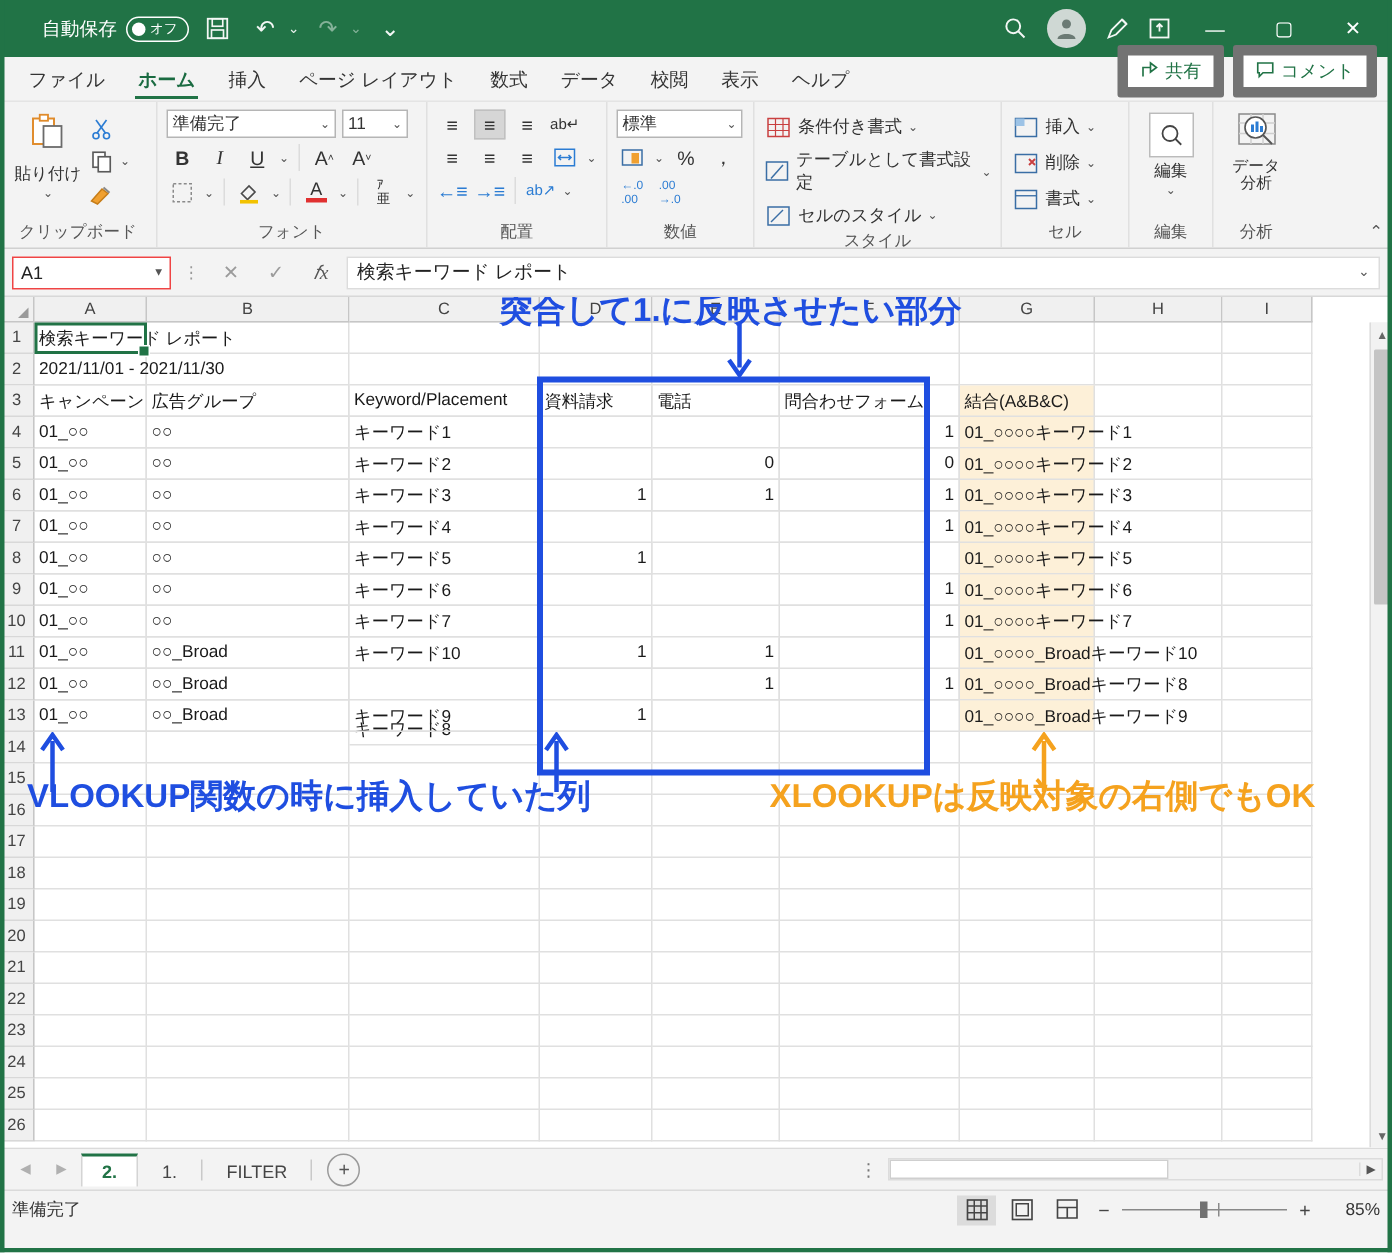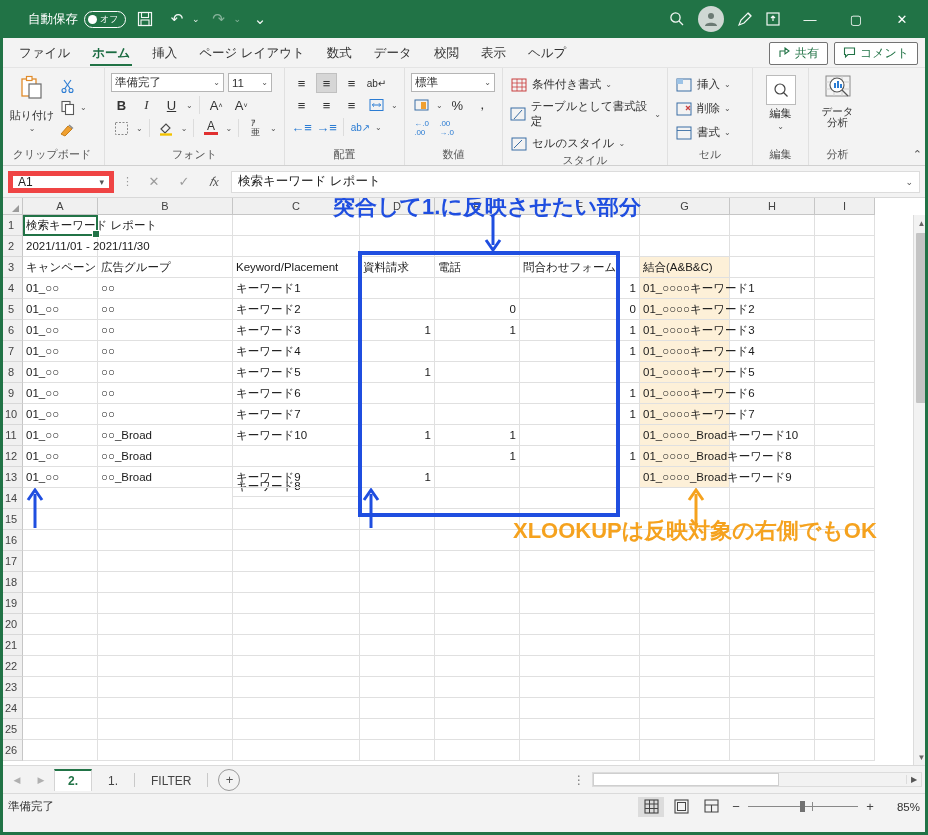--- a/index.html
+++ b/index.html
@@ -53,21 +53,21 @@
   }
   .rtab {
     font-size:12.5px; color:#333; padding:4px 11px 5px; position:relative; white-space:nowrap;
   }
   .rtab.active { color:#1a6b41; font-weight:bold; }
   .rtab.active:after {
     content:""; position:absolute; left:9px; right:9px; bottom:1px; height:2.5px; background:#217346;
   }
   .ribbon-right { margin-left:auto; display:flex; gap:6px; padding-right:10px; padding-bottom:2px; }
   .rr-btn {
-    border:1px solid #737373; background:#fff; font-size:12px; color:#217346;
+    border:7px solid #737373; background:#fff; font-size:12px; color:#217346;
     padding:2px 8px; display:flex; align-items:center; gap:4px; border-radius:2px;justify-content:space-between;
   }
 
   
   #ribbon {
     height:98px; background:#f3f3f3; display:flex; position:relative;
     border-bottom:1px solid #d0d0d0; font-size:11px; color:#333;
   }
   .rgroup { position:relative; padding:2px 6px 0; display:flex; flex-direction:column; height:100%; }
   .rgroup + .rgroup { border-left:1px solid #e0e0e0; }
@@ -95,21 +95,21 @@
   .abtn.sel { background:#d6d6d6; border:1px solid #c0c0c0; }
   .vsep { width:1px; height:18px; background:#dcdcdc; margin:0 2px; }
   .ribbon-collapse { position:absolute; right:6px; bottom:4px; font-size:11px; color:#555; }
 
   
   #formulabar {
     height:32px; background:#f3f3f3; display:flex; align-items:center; gap:4px;
     padding:0 8px; border-bottom:1px solid #d8d8d8;
   }
   #namebox {
-    width:106px; height:22px; border:5px solid #ef4444; background:#fff;
+    width:106px; height:22px; border:1px solid #ef4444; background:#fff;
     display:flex; align-items:center; justify-content:space-between; padding:0 5px;
     font-size:12px; color:#222;
   }
   .fb-dots { color:#999; font-size:11px; padding:0 4px; }
   .fb-ic { width:26px; text-align:center; font-size:13px; color:#9b9b9b; }
   .fb-ic.fx { font-style:italic; font-family:"Liberation Serif",serif; color:#555; }
   #formula-input {
     flex:1; height:22px; border:1px solid #dcdcdc; background:#fff;
     display:flex; align-items:center; padding:0 6px; font-size:12.5px; color:#222;
     justify-content:space-between;
@@ -951,20 +951,21 @@
   <div id="anno">
     <div class="anno-rect" style="left:358px; top:53px; width:262px; height:266px;"></div>
 
     <div class="anno-text blue" style="left:333px; top:-6px; font-size:22px;">突合して1.に反映させたい部分</div>
 
     <svg class="arrow" style="left:482px; top:18px;" width="22" height="36">
       <line x1="11" y1="0" x2="11" y2="29" stroke="#1f4ee0" stroke-width="3"></line>
       <path d="M4 24 L11 34 L18 24" fill="none" stroke="#1f4ee0" stroke-width="3"></path>
     </svg>
 
+    <div class="anno-text blue" style="left:18px; top:318px; font-size:22px;">VLOOKUP関数の時に挿入していた列</div>
 
     <svg class="arrow" style="left:24px; top:290px;" width="22" height="40">
       <line x1="11" y1="40" x2="11" y2="6" stroke="#1f4ee0" stroke-width="3"></line>
       <path d="M4 12 L11 2 L18 12" fill="none" stroke="#1f4ee0" stroke-width="3"></path>
     </svg>
     <svg class="arrow" style="left:360px; top:290px;" width="22" height="40">
       <line x1="11" y1="40" x2="11" y2="6" stroke="#1f4ee0" stroke-width="3"></line>
       <path d="M4 12 L11 2 L18 12" fill="none" stroke="#1f4ee0" stroke-width="3"></path>
     </svg>
 

